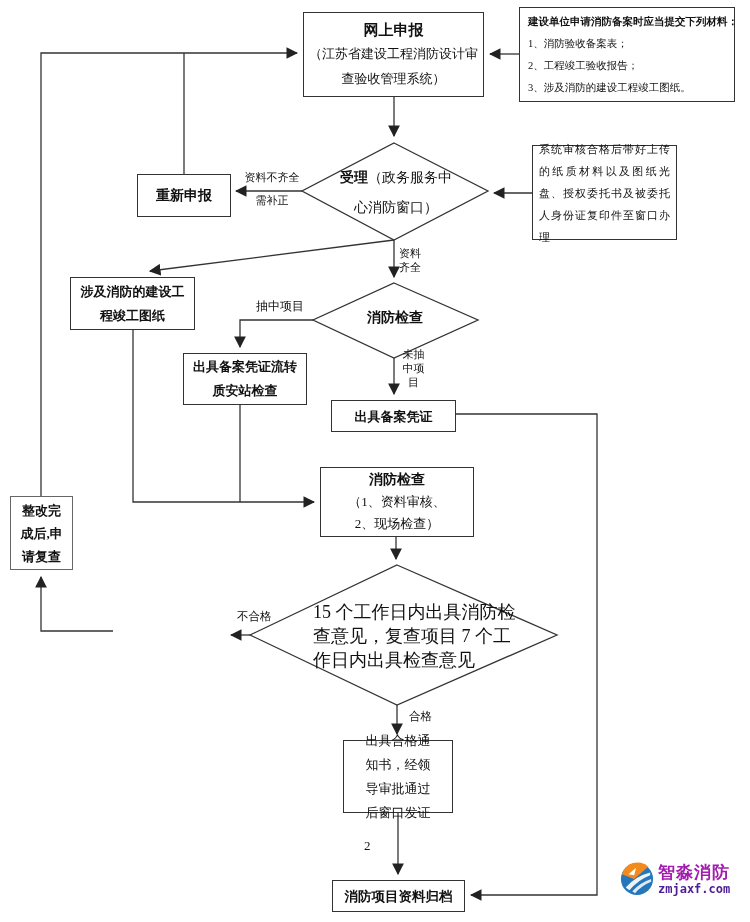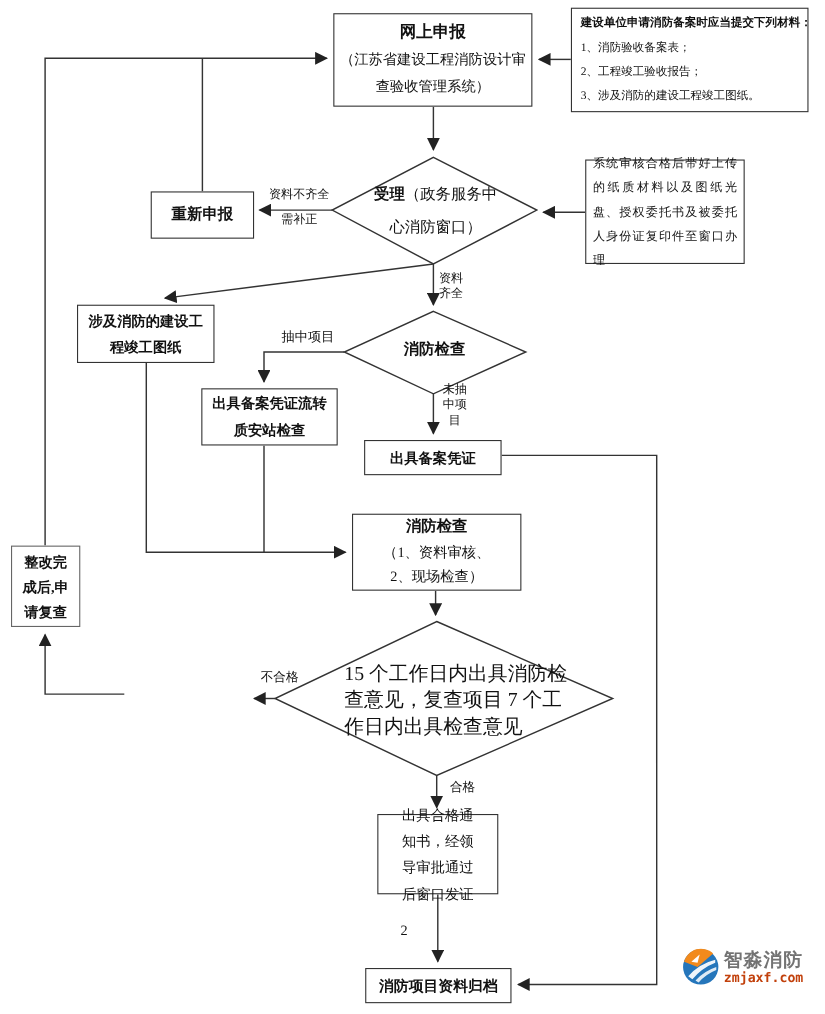--- a/index.html
+++ b/index.html
@@ -146,18 +146,18 @@
 
   <div class="logo">
     <svg width="34" height="34" viewBox="0 0 36 36">
       <circle cx="18" cy="18" r="17" fill="#2576bb"></circle>
       <path d="M2 13 A17 17 0 0 1 30 5 L15 18 Z" fill="#f28a1c"></path>
       <path d="M9 13 L17 6 L15 14 Z" fill="#ffffff"></path>
       <path d="M6 27 Q16 15 32 11 L32 14 Q19 19 10 30 Z" fill="#ffffff" opacity="0.92"></path>
       <path d="M13 31 Q21 22 33 18 L33 21 Q23 25 16 33 Z" fill="#ffffff" opacity="0.85"></path>
     </svg>
     <div class="logo-texts">
-      <span class="logo-name" style="color: #737373;">智淼消防</span>
-      <span class="logo-domain" style="color: #c2410c;">zmjaxf.com</span>
+      <span class="logo-name" style="color: #a21caf;">智淼消防</span>
+      <span class="logo-domain" style="color: #4c1d95;">zmjaxf.com</span>
     </div>
   </div>
 
 </div>
 
 </body></html>

